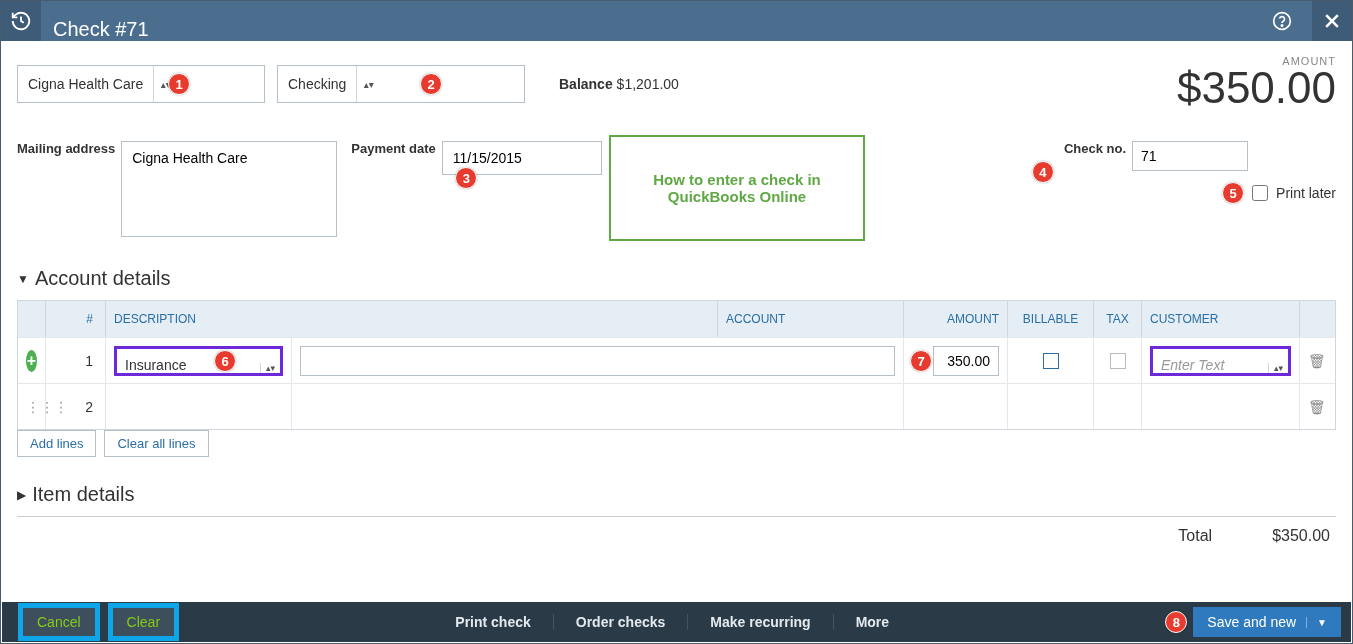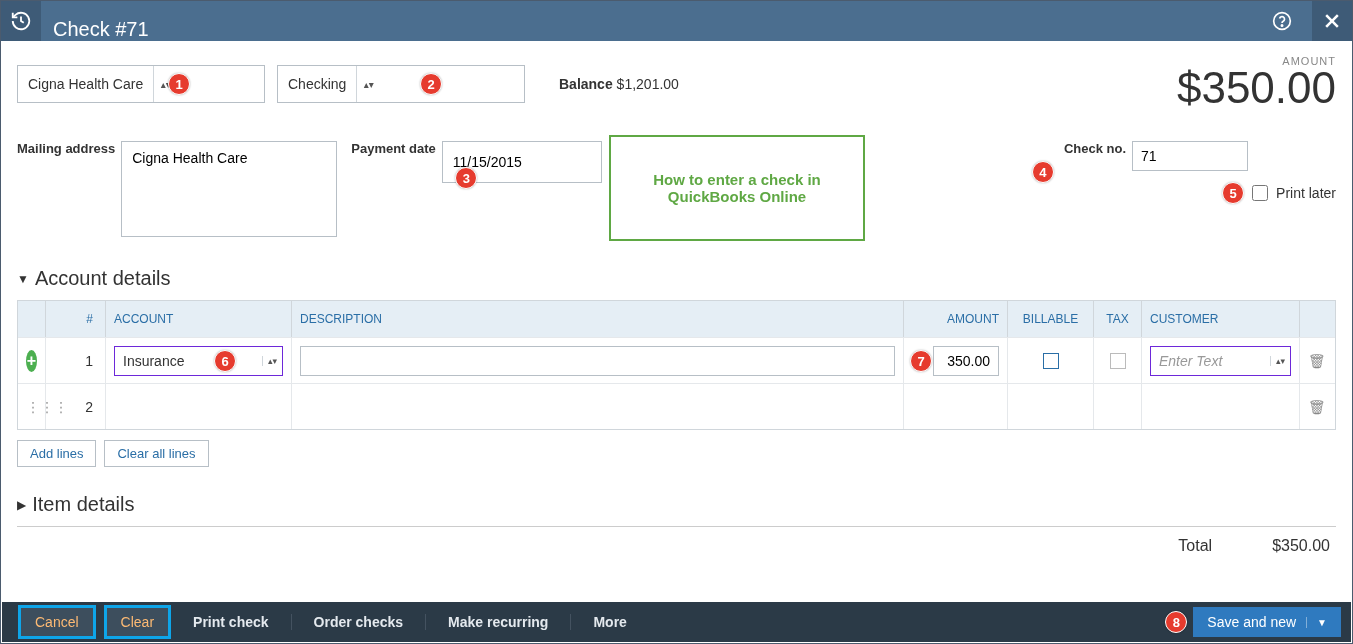--- a/index.html
+++ b/index.html
@@ -25,21 +25,21 @@
   .balance .lbl { font-weight:600; }
   .amount-block { margin-left:auto; text-align:right; }
   .amount-block .lbl { font-size:11px; color:#888; letter-spacing:1px; }
   .amount-block .val { font-size:44px; font-weight:300; color:#333; margin-top:-4px; }
   
   
   .row2 { display:flex; gap:14px; margin-top:28px; position:relative; }
   .col { display:flex; flex-direction:row; gap:6px; }
   .label { font-size:13px; color:#333; font-weight:600; }
   .textarea { border:1px solid #b7bfc6; height:96px; width:216px; padding:8px 10px; font-size:14px; resize:none; }
-  .date-input { border:1px solid #b7bfc6; height:42px; width:160px; padding:0 10px; font-size:14px; }
+  .date-input { border:1px solid #b7bfc6; height:34px; width:160px; padding:0 10px; font-size:14px; }
   .callout-box { border:2px solid #5fa844; width:256px; height:106px; display:flex; flex-direction:column; align-items:center; justify-content:center; text-align:left; color:#5fa844; font-size:15px; font-weight:600; position:absolute; left:592px; top:-6px; }
   .checkno-col { margin-left:auto; }
   .checkno-input { border:1px solid #b7bfc6; height:30px; width:116px; padding:13px 8px; font-size:14px; }
   .print-later { display:flex; align-items:center; gap:8px; font-size:14px; color:#333; margin-top:8px; }
   .print-later input { width:16px; height:16px; }
   
   .red-badge { display:inline-flex; width:22px; height:22px; border-radius:50%; background:#e63b2e; color:#fff; font-size:13px; font-weight:700; align-items:center; justify-content:center; border:1px solid #fff; box-shadow:0 0 2px rgba(0,0,0,.3); z-index:5; }
   .badge-abs { position:absolute; }
   
   
@@ -57,43 +57,43 @@
   .col-amt { width:104px; justify-content:flex-end; }
   .col-bill { width:86px; justify-content:center; }
   .col-tax { width:48px; justify-content:center; }
   .col-cust { width:158px; }
   .col-del { width:32px; border-right:none!important; }
   
   .grid-row { display:flex; height:46px; align-items:center; border-top:1px solid #e5e8eb; background:#fff; }
   .grid-row .cell { padding:0 8px; border-right:1px solid #e5e8eb; height:100%; display:flex; align-items:center; font-size:14px; color:#333; }
   .grip { color:#999; font-size:14px; }
   .add-btn { width:22px; height:22px; border-radius:50%; background:#4caf50; color:#fff; display:flex; align-items:center; justify-content:center; font-size:16px; font-weight:700; margin:0 auto; }
-  .grid-select { border:1px solid #6d28d9; height:30px; width:170px; display:flex; align-items:center; position:relative; }
+  .grid-select { border:3px solid #6d28d9; height:30px; width:170px; display:flex; align-items:flex-end; position:relative; }
   .grid-select .v { padding:0 8px; flex:1; }
   .grid-select .a { border-left:1px solid #d0d6db; width:20px; text-align:center; font-size:9px; color:#555; }
   .grid-input { border:1px solid #b7bfc6; height:30px; width:100%; padding:0 8px; font-size:14px; }
   .amt-input { text-align:right; }
   .check-box { width:16px; height:16px; border:1px solid #2a6ea6; margin:0 auto; }
   .check-box.gray { border-color:#bbb; }
   .cust-select { font-style:italic; color:#999; }
   .trash { color:#888; font-size:14px; }
   
-  .grid-actions { display:flex; gap:8px; margin-top:10px; }
+  .grid-actions { display:flex; gap:8px; }
   .link-btn { border:1px solid #b7bfc6; background:#fff; color:#2a6ea6; font-size:13px; padding:5px 12px; cursor:pointer; }
   
   .section2 { margin-top:26px; }
   .hr { height:1px; background:#ccc; margin-top:10px; width:100%; }
   
   .total-row { display:flex; justify-content:flex-end; gap:60px; padding:10px 6px 0 0; font-size:16px; color:#333; }
   
   
   .bottombar { position:absolute; bottom:1px; left:1px; right:1px; height:40px; background:#2b3a47; display:flex; align-items:center; color:#e4e9ee; font-size:14px; }
-  .bb-btn { background:#3d4e5d; border:3px solid #0ea5e9; padding:6px 14px; margin-left:8px; color:#fdba74; cursor:pointer; font-size:14px; }
+  .bb-btn { background:#3d4e5d; border:5px solid #0ea5e9; padding:6px 14px; margin-left:8px; color:#84cc16; cursor:pointer; font-size:14px; }
   .bb-btn:first-child { margin-left:16px; }
-  .bb-center { flex:1; display:flex; gap:0; }
+  .bb-center { flex:1; display:flex; justify-content:center; gap:0; }
   .bb-link { padding:0 22px; border-right:1px solid #445260; color:#e4e9ee; cursor:pointer; font-weight:600; }
   .bb-link:last-child { border-right:none; }
   .save-btn { background:#2f7abf; color:#fff; padding:7px 14px; border:none; display:flex; align-items:center; gap:10px; margin-right:10px; cursor:pointer; font-size:14px; }
   .save-btn .dd { border-left:1px solid rgba(255,255,255,.4); padding-left:10px; font-size:10px; }
   
   svg { display:block; }
 </style>
 </head>
 <body>
 
@@ -174,22 +174,22 @@
 
     <div class="section">
       <div class="section-header">
         <span class="caret">▼</span>
         <span>Account details</span>
       </div>
       <div class="grid">
         <div class="grid-head">
           <div class="cell col-drag"></div>
           <div class="cell col-num">#</div>
+          <div class="cell col-desc">DESCRIPTION</div>
           <div class="cell col-acct">ACCOUNT</div>
-          <div class="cell col-desc">DESCRIPTION</div>
           <div class="cell col-amt">AMOUNT</div>
           <div class="cell col-bill">BILLABLE</div>
           <div class="cell col-tax">TAX</div>
           <div class="cell col-cust">CUSTOMER</div>
           <div class="cell col-del"></div>
         </div>
 
         <div class="grid-row">
           <div class="cell col-drag">
               <div class="add-btn">+</div>

